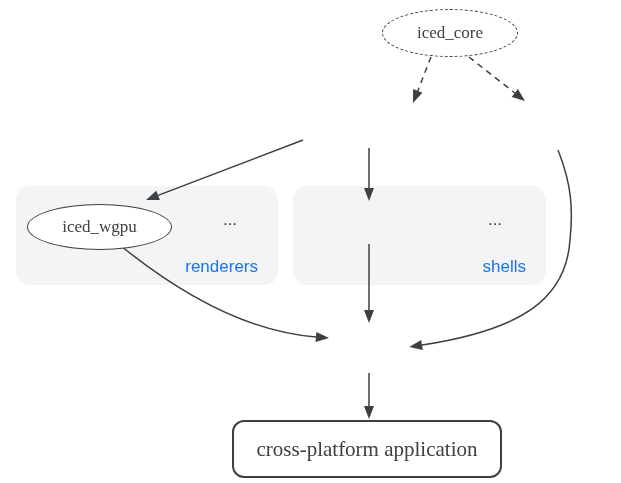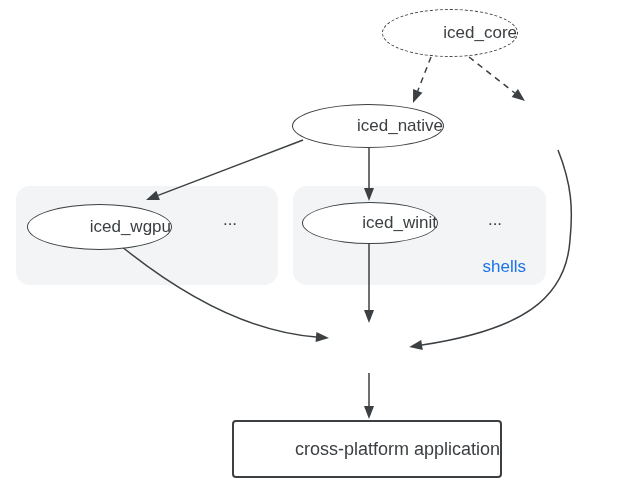--- a/index.html
+++ b/index.html
@@ -32,29 +32,30 @@
   .edges { position: absolute; left: 0; top: 0; z-index: 2; }
   .edge { fill: none; stroke: var(--edge, #3c4043); stroke-width: 1.5px; }
   .edge.dashed { stroke-dasharray: 6 5; }
   .arrowhead { fill: var(--edge, #3c4043); stroke: none; }
   .node {
     position: absolute;
     z-index: 3;
     background: var(--node-bg, #fff);
     border: 1.5px solid var(--node-border, #3c4043);
     border-radius: 50%;
-    display: flex; align-items: center; justify-content: flex-end;
+    display: flex; align-items: center; justify-content: center;
     font-size: 17px;
     box-sizing: border-box;
+    font-family: Liberation Serif, serif;
   }
   .node.dashed { border-style: dashed; }
   .node.rect {
-    border-radius: 4px;
+    border-radius: 12px;
     border-width: 2px;
-    font-size: 18px;
+    font-size: 21px;
   }
   
   #n-iced-core   { left: 382px; top:   9px; width: 136px; height: 48px; }
   #n-iced-native { left: 292px; top: 104px; width: 152px; height: 44px; }
   #n-iced-web    { left: 483px; top: 105px; width: 134px; height: 42px; }
   #n-iced-wgpu   { left:  27px; top: 204px; width: 145px; height: 46px; }
   #n-iced-winit  { left: 302px; top: 202px; width: 136px; height: 42px; }
   #n-iced        { left: 330px; top: 324px; width:  76px; height: 48px; }
   #n-app         { left: 232px; top: 420px; width: 270px; height: 58px; }
   #g-renderers   { left:  16px; top: 186px; width: 262px; height: 99px; }
@@ -62,20 +63,21 @@
   #g-renderers .ellipsis { left: 184px; top: 24px; }
   #g-shells .ellipsis    { left: 172px; top: 24px; }
 </style>
 </head>
 <body>
 
 <div class="canvas">
 
   <div class="group-box" id="g-renderers">
     <div class="ellipsis">...</div>
+    <div class="group-label">renderers</div>
   </div>
   <div class="group-box" id="g-shells">
     <div class="ellipsis">...</div>
     <div class="group-label">shells</div>
   </div>
 
   <svg class="edges" width="621" height="483" viewBox="0 0 621 483">
 
     <path class="edge dashed" d="M431,57 L417.7,91"></path>
     <polygon class="arrowhead" points="413,103 413.1,89.1 422.4,92.7"></polygon>
@@ -98,26 +100,20 @@
     <path class="edge" d="M558,150 C572,185 573,210 570,240 C566,300 520,330 422,345"></path>
     <polygon class="arrowhead" points="409.2,347 421.2,340.1 422.8,349.9"></polygon>
 
     <path class="edge" d="M369,373 L369,408"></path>
     <polygon class="arrowhead" points="369,419 364,406 374,406"></polygon>
   </svg>
 
   <div class="node dashed" id="n-iced-core">
     <span>iced_core</span>
   </div>
-  <div class="node" id="n-iced-native">
-    <span>iced_native</span>
-  </div>
   <div class="node" id="n-iced-wgpu">
     <span>iced_wgpu</span>
-  </div>
-  <div class="node" id="n-iced-winit">
-    <span>iced_winit</span>
   </div>
   <div class="node rect" id="n-app">
     <span>cross-platform application</span>
   </div>
 
 </div>
 
 </body></html>

